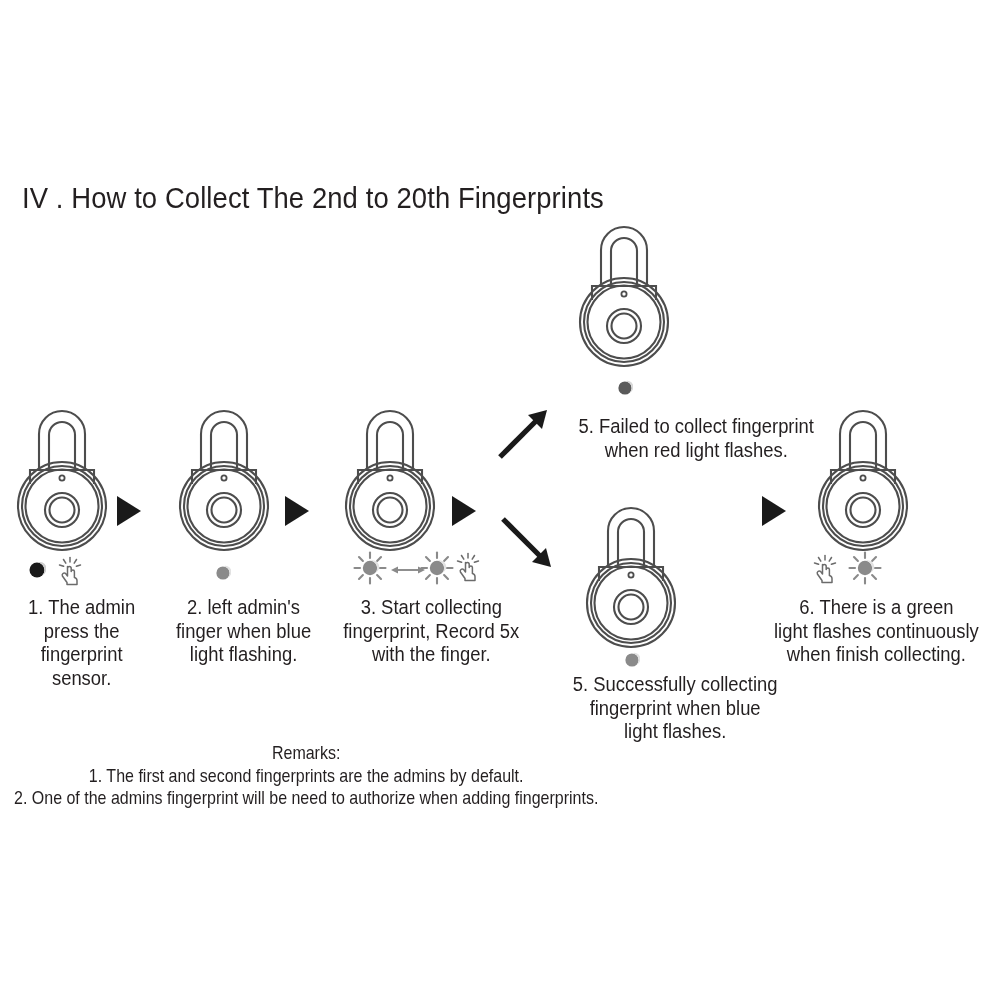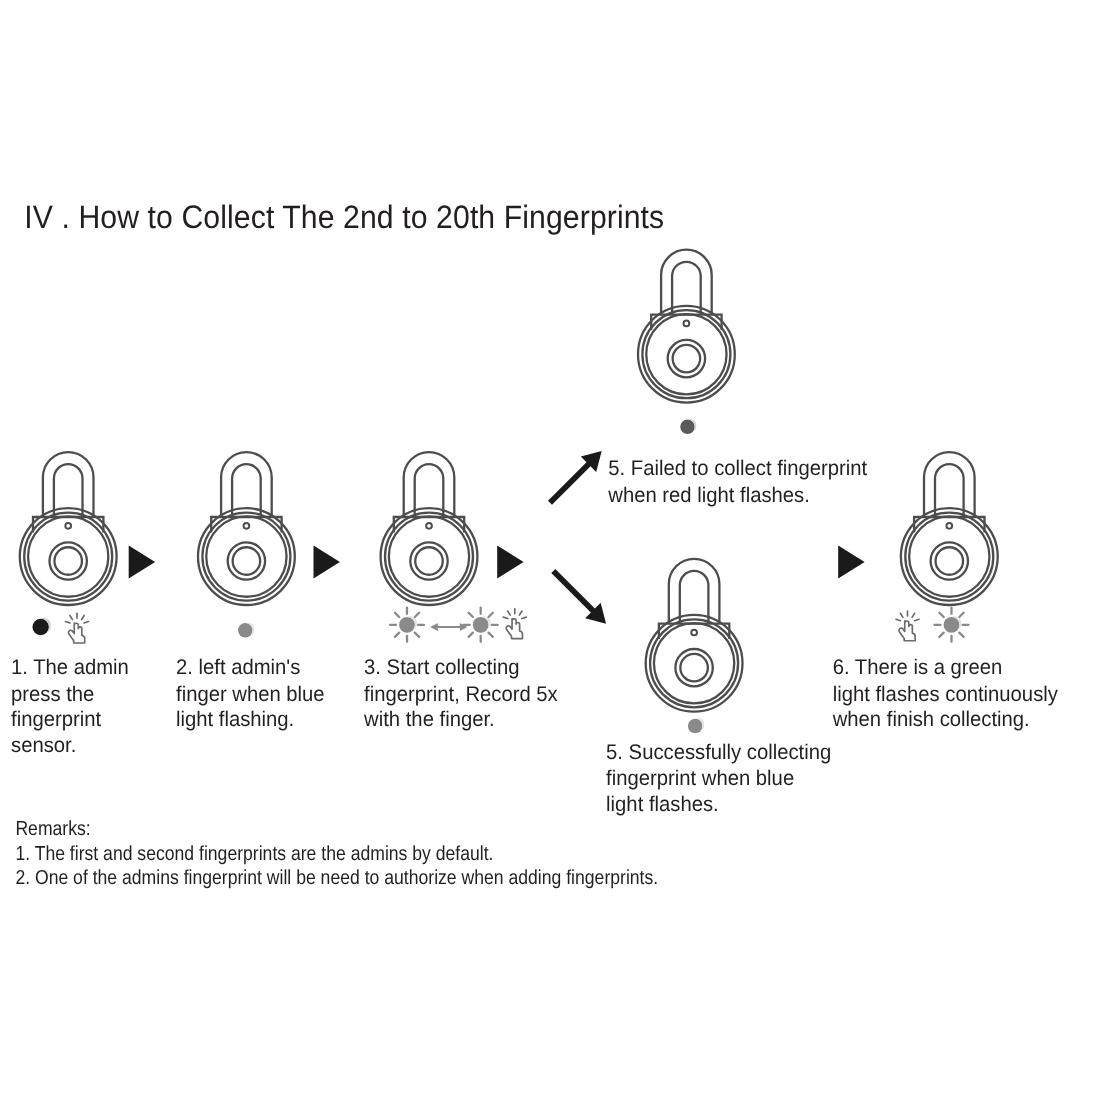--- a/index.html
+++ b/index.html
@@ -13,20 +13,21 @@
     position: relative;
     overflow: hidden;
     font-family: "DejaVu Sans", "Liberation Sans", sans-serif;
     color: #231f20;
   }
   #stage {
     position: absolute;
     left: 0; top: 0;
     width: 1000px;
     height: 828px;
+    text-align: center;
   }
   .abs { position: absolute; }
 
   
   #page-title {
     left: 22px;
     top: 181px;
     font-size: 29.5px;
     letter-spacing: 0.1px;
     white-space: nowrap;

